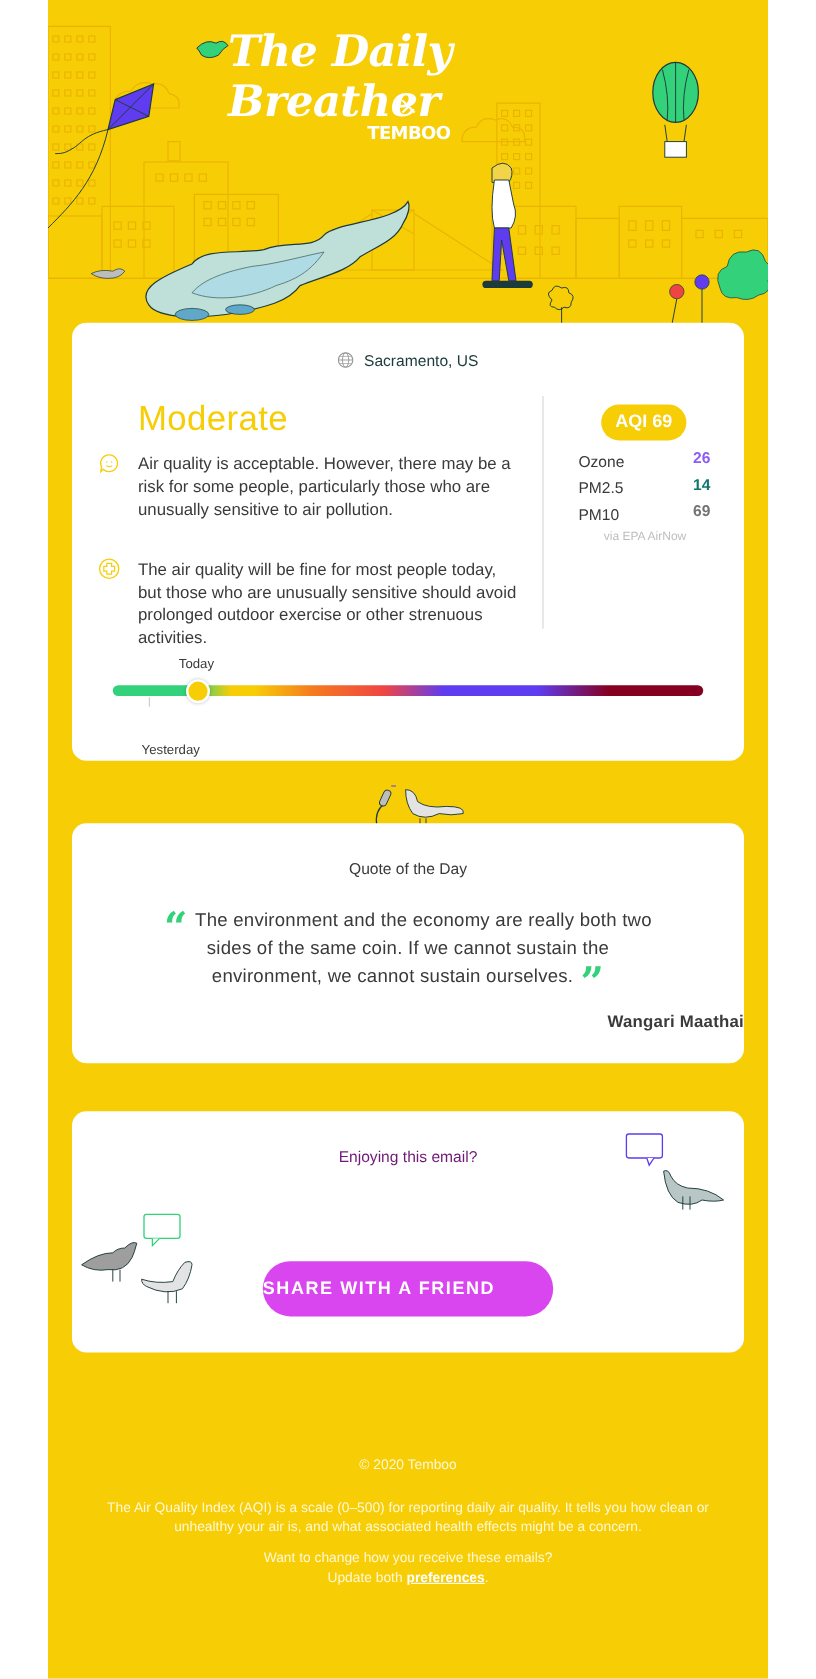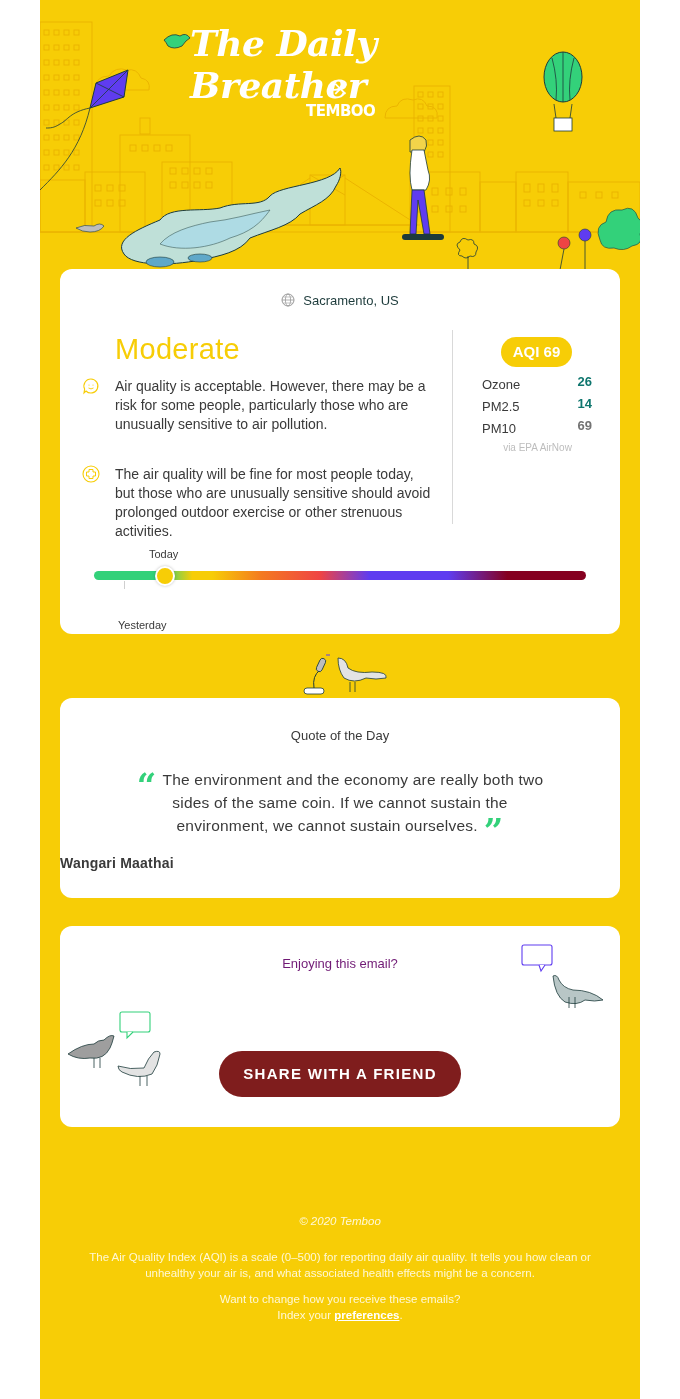--- a/index.html
+++ b/index.html
@@ -12,21 +12,21 @@
   .hero { position: absolute; left: 0; top: 0; width: 632px; height: 270px; overflow: hidden; }
   .hero svg { position: absolute; left: 0; top: 0; }
   .brand-title { position: absolute; left: 150px; top: 22px; width: 300px; text-align: left;
     font-family: "DejaVu Serif", serif; font-style: italic; font-weight: bold; font-size: 36px; color: #ffffff; letter-spacing: -0.5px; }
   .brand-x { position: absolute; left: 292px; top: 78px; width: 16px; text-align: center; color: #fff; font-size: 20px; line-height: 20px; font-family: "DejaVu Sans", sans-serif; }
   .brand-logo { position: absolute; left: 266px; top: 102px; font-family: "DejaVu Sans", sans-serif; font-weight: bold; font-size: 15px; color: #fff; letter-spacing: -0.5px; }
 
   
   .card { position: absolute; left: 20px; width: 560px; background: #ffffff; border-radius: 12px; }
   .aqi-card { top: 269px; height: 365px; }
-  .quote-card { top: 686px; height: 200px; margin-top: 12px; }
+  .quote-card { top: 686px; height: 200px; }
   .share-card { top: 926px; height: 201px; }
 
   .location { position: absolute; left: 0; top: 24px; width: 560px; text-align: center; font-size: 13px; color: #1d3b3b; }
   .location .globe { display: inline-block; width: 14px; height: 14px; vertical-align: -2px; margin-right: 8px; }
 
   .level-title { position: absolute; left: 55px; top: 64px; font-size: 29px; color: #f7cd06; font-weight: normal; letter-spacing: 0.3px; }
   .advice { position: absolute; left: 55px; width: 320px; font-size: 14px; line-height: 19px; color: #3a3a3a; }
   .advice-1 { top: 108px; }
   .advice-2 { top: 180px; margin-top: 16px; }
   .advice-icon { position: absolute; left: -33px; top: 0; width: 18px; height: 18px; }
@@ -49,33 +49,33 @@
   .scale-tick { position: absolute; left: 64px; top: 312px; width: 1px; height: 8px; background: #cfcfcf; }
   .scale-marker { position: absolute; left: 95px; top: 297px; width: 20px; height: 20px; border-radius: 50%; background: #f7cd06; border: 2px solid #ffffff; box-shadow: 0 0 3px rgba(0,0,0,0.25); }
 
   
   .birds-mic { position: absolute; left: 258px; top: 652px; }
   .quote-label { position: absolute; left: 0; top: 30px; width: 560px; text-align: center; font-size: 13px; color: #3a3a3a; }
   .quote-text { position: absolute; left: 70px; top: 70px; width: 420px; text-align: center; font-size: 15.5px; line-height: 23px; color: #3a3a3a; letter-spacing: 0.2px; }
   .qmark { color: #33d17a; font-family: "DejaVu Serif", serif; font-weight: bold; font-size: 34px; line-height: 0; vertical-align: -12px; }
   .qmark-open { margin-right: 6px; }
   .qmark-close { margin-left: 6px; }
-  .quote-author { position: absolute; left: 0; top: 157px; width: 560px; text-align: left; font-size: 14px; font-weight: bold; color: #3a3a3a; letter-spacing: 0.2px; }
+  .quote-author { position: absolute; left: 0; top: 157px; width: 560px; text-align: right; font-size: 14px; font-weight: bold; color: #3a3a3a; letter-spacing: 0.2px; }
 
   
   .share-title { position: absolute; left: 0; top: 30px; width: 560px; text-align: center; font-size: 13px; color: #701a75; }
   .share-text { position: absolute; left: 0; top: 77px; width: 560px; text-align: center; font-size: 14px; color: #3a3a3a; letter-spacing: 0.2px; }
-  .share-btn { position: absolute; left: 159px; top: 125px; width: 242px; height: 46px; border-radius: 23px; background: #7f1d1d; color: #ffffff;
-    font-size: 15px; font-weight: bold; letter-spacing: 1.3px; text-align: center; line-height: 46px; border: none; cursor: pointer; }
+  .share-btn { position: absolute; left: 159px; top: 125px; width: 242px; height: 46px; border-radius: 23px; background: #d946ef; color: #ffffff;
+    font-size: 15px; font-weight: bold; letter-spacing: 1.3px; text-align: left; line-height: 46px; border: none; cursor: pointer; }
   .birds-left { position: absolute; left: 0px; top: 80px; }
   .birds-right { position: absolute; left: 455px; top: 15px; }
 
   
   .footer { position: absolute; left: 0; width: 600px; text-align: center; color: #fff8d6; font-size: 11.5px; line-height: 16px; }
-  .footer-copy { top: 1213px; font-style: italic; }
+  .footer-copy { top: 1213px; }
   .footer-about { top: 1249px; left: 30px; width: 540px; }
   .footer-prefs { top: 1291px; }
   .footer-prefs a { color: #ffffff; font-weight: bold; text-decoration: underline; }
 </style>
 </head>
 <body>
 
 <div class="column">
 
   <div class="hero">
@@ -277,21 +277,21 @@
       </svg>
       <span>The air quality will be fine for most people today, but those who are unusually sensitive should avoid prolonged outdoor exercise or other strenuous activities.</span>
     </div>
 
     <div class="divider"></div>
 
     <div class="aqi-pill">AQI 69</div>
 
     <div class="pollutant-row row-ozone">
       <span class="pl-name">Ozone</span>
-      <span class="pl-val" style="color:#0f766e">26</span>
+      <span class="pl-val" style="color:#8b5cf6">26</span>
     </div>
     <div class="pollutant-row row-pm25">
       <span class="pl-name">PM2.5</span>
       <span class="pl-val" style="color:#0f766e">14</span>
     </div>
     <div class="pollutant-row row-pm10">
       <span class="pl-name">PM10</span>
       <span class="pl-val" style="color:#737373">69</span>
     </div>
     <div class="source">via EPA AirNow</div>
@@ -341,15 +341,15 @@
       <line x1="60" y1="56" x2="60" y2="67" stroke="#1d3b3b" stroke-width="0.8"></line>
     </svg>
     <div class="share-title">Enjoying this email?</div>
     <button class="share-btn">SHARE WITH A FRIEND</button>
   </div>
 
   <div class="footer footer-copy">© 2020 Temboo</div>
   <div class="footer footer-about">The Air Quality Index (AQI) is a scale (0–500) for reporting daily air quality. It tells you how clean or unhealthy your air is, and what associated health effects might be a concern.</div>
   <div class="footer footer-prefs">
     <div>Want to change how you receive these emails?</div>
-    <div><span>Index your </span><a href="#">preferences</a><span>.</span></div>
+    <div><span>Update both </span><a href="#">preferences</a><span>.</span></div>
   </div>
 </div>
 
 </body></html>

